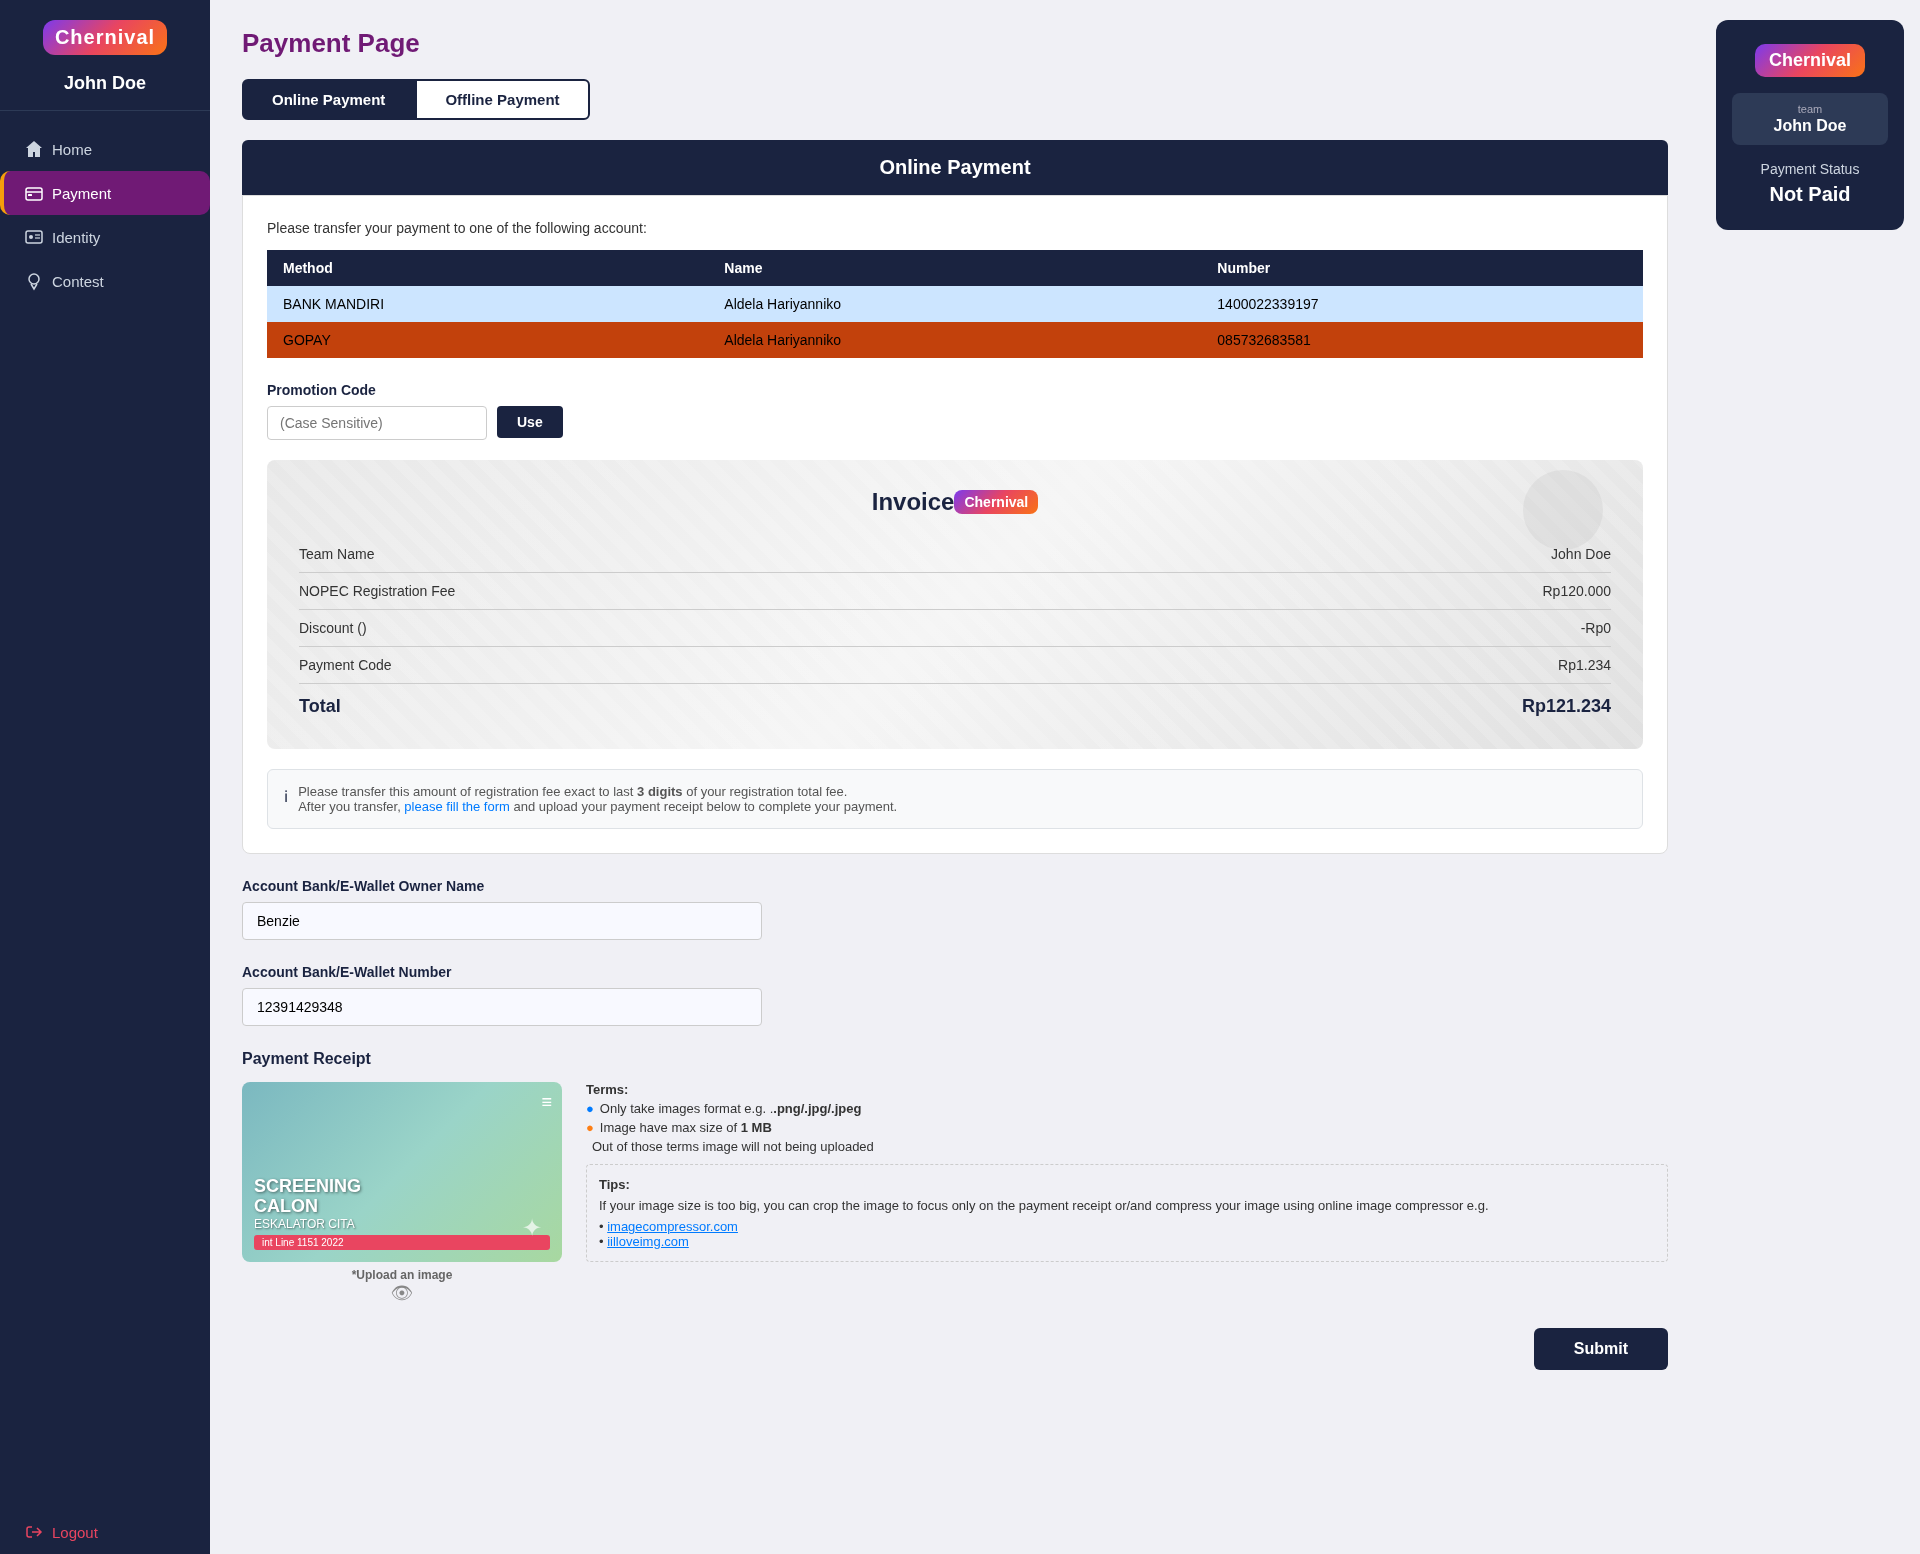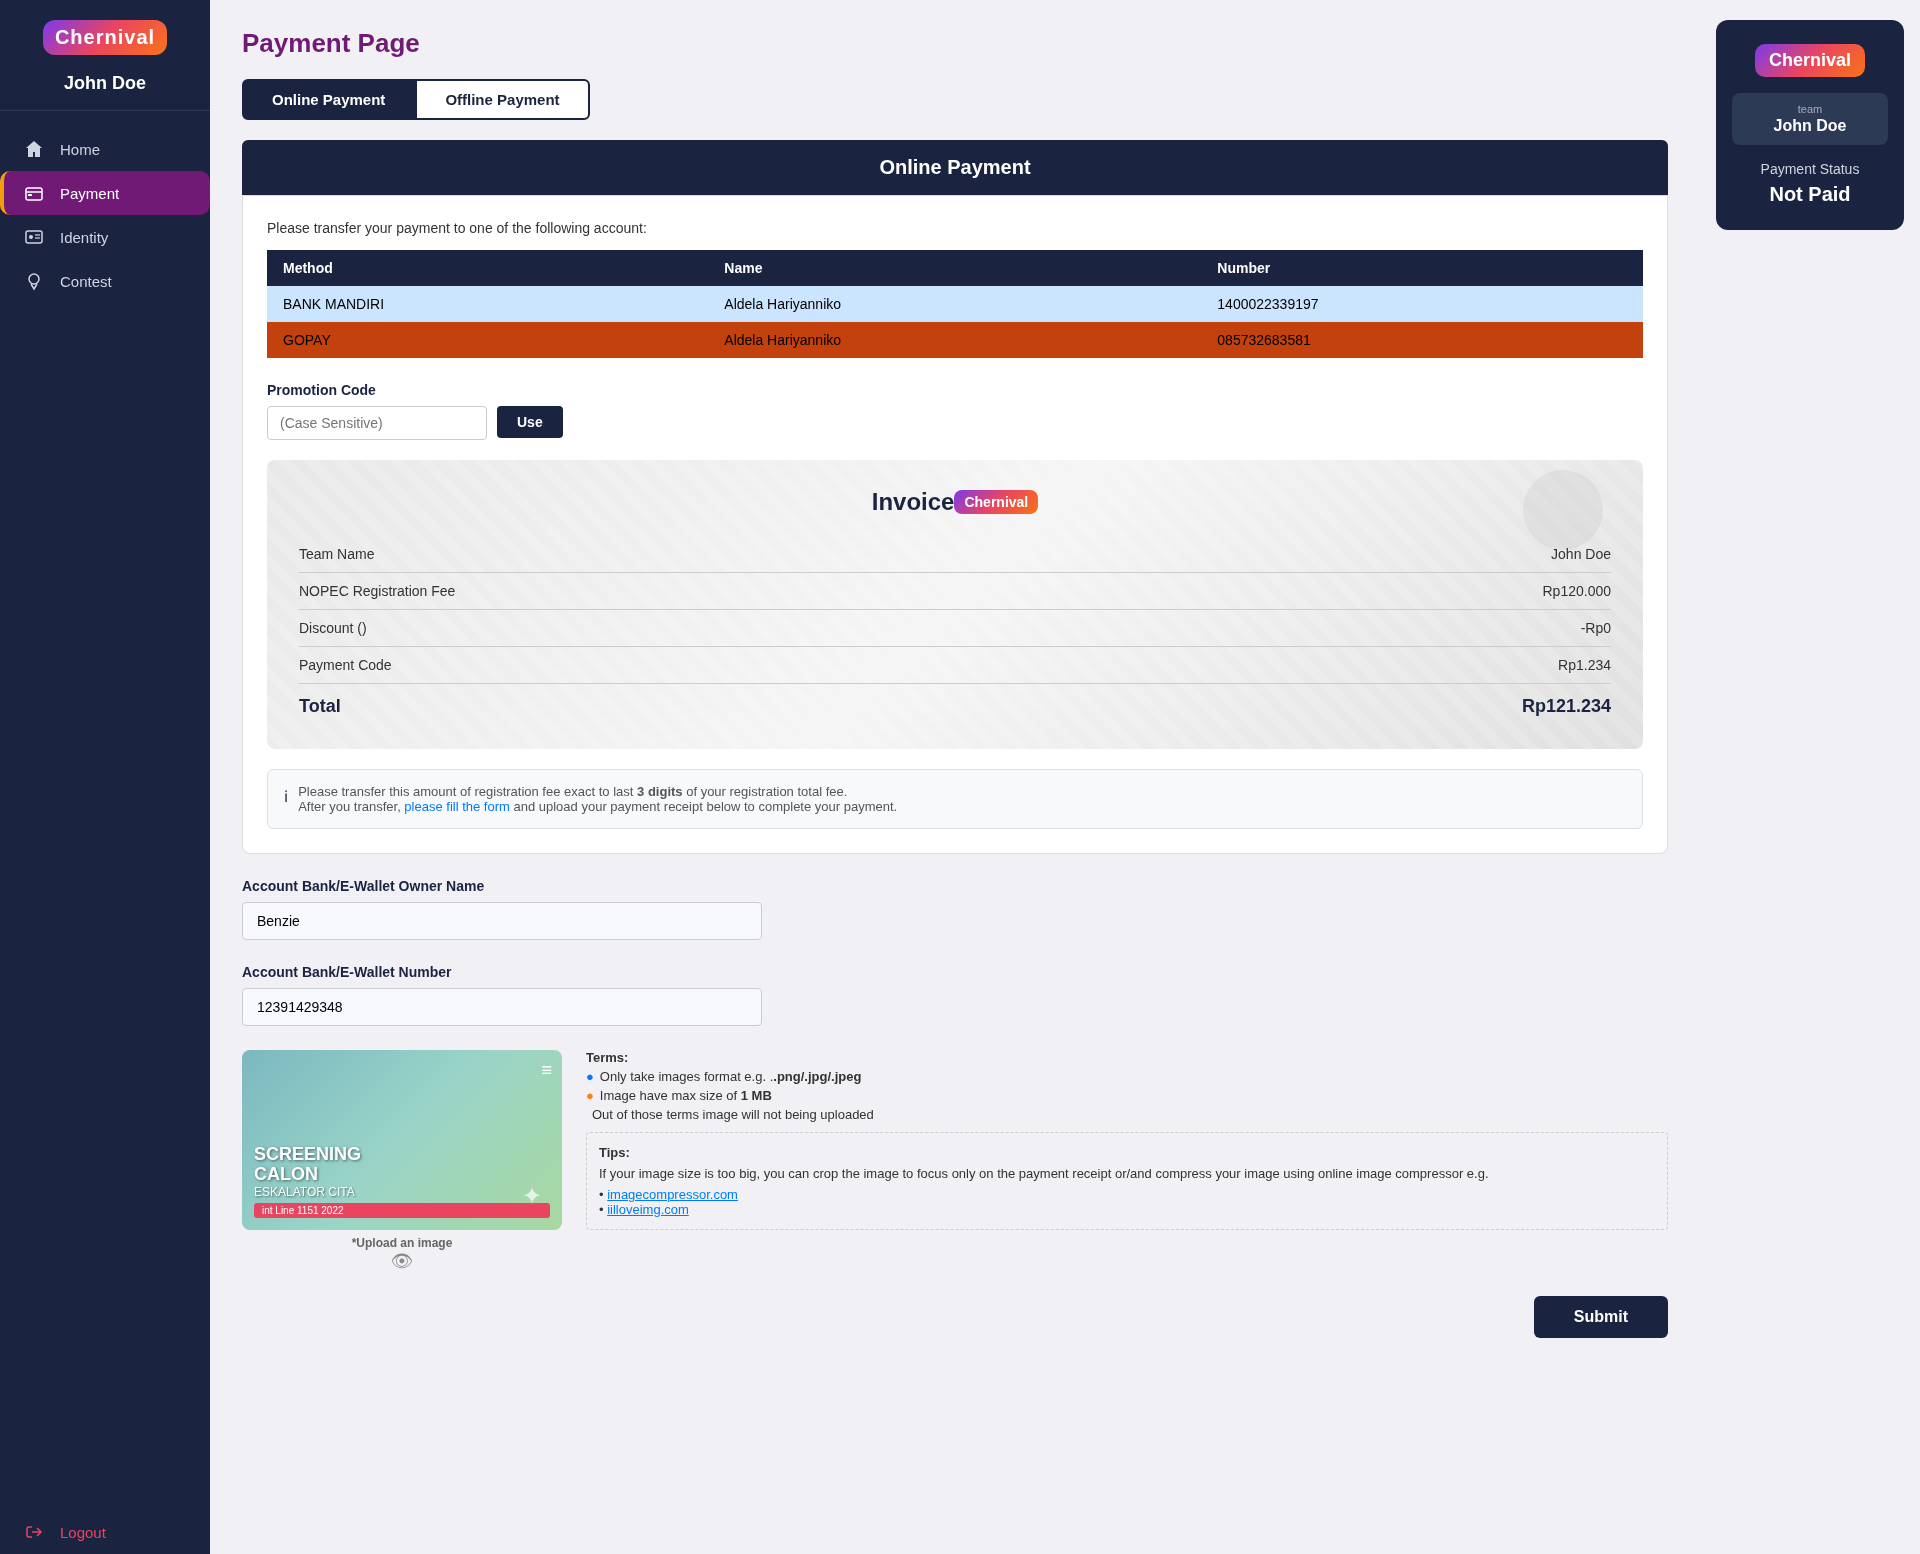--- a/index.html
+++ b/index.html
@@ -54,21 +54,21 @@
       flex: 1;
     }
     .nav-item {
       display: flex;
       align-items: center;
       padding: 12px 20px;
       font-size: 15px;
       cursor: pointer;
       color: #cdd5e0;
       border-left: 4px solid transparent;
-      gap: 16px;
+      gap: 8px;
       transition: background 0.2s;
     }
     .nav-item.active {
       background: #701a75;
       border-left: 4px solid #f59e0b;
       color: white;
       border-radius: 10px;
     }
     .nav-item.logout { color: #e94560; margin-top: auto; }
     .nav-icon { width: 20px; height: 20px; flex-shrink: 0; }
@@ -574,20 +574,21 @@
     <label class="form-label">Account Bank/E-Wallet Owner Name</label>
     <input class="form-input" type="text" id="ownerNameInput" value="Benzie" style="">
   </div>
 
   <div class="form-section">
     <label class="form-label">Account Bank/E-Wallet Number</label>
     <input class="form-input" type="text" id="accountNumberInput" value="12391429348" style="">
   </div>
 
   <div class="receipt-section">
+    <div class="receipt-label">Payment Receipt</div>
     <div class="receipt-row">
       <div>
         <div class="receipt-upload">
           <div class="screening-content">
             <span class="screening-title">SCREENING<br>CALON</span>
             <span class="screening-subtitle">ESKALATOR CITA</span>
             <span class="screening-badge">int Line 1151 2022</span>
           </div>
           <div class="hamburger-icon">≡</div>
           <div class="receipt-float-icons">✦</div>

